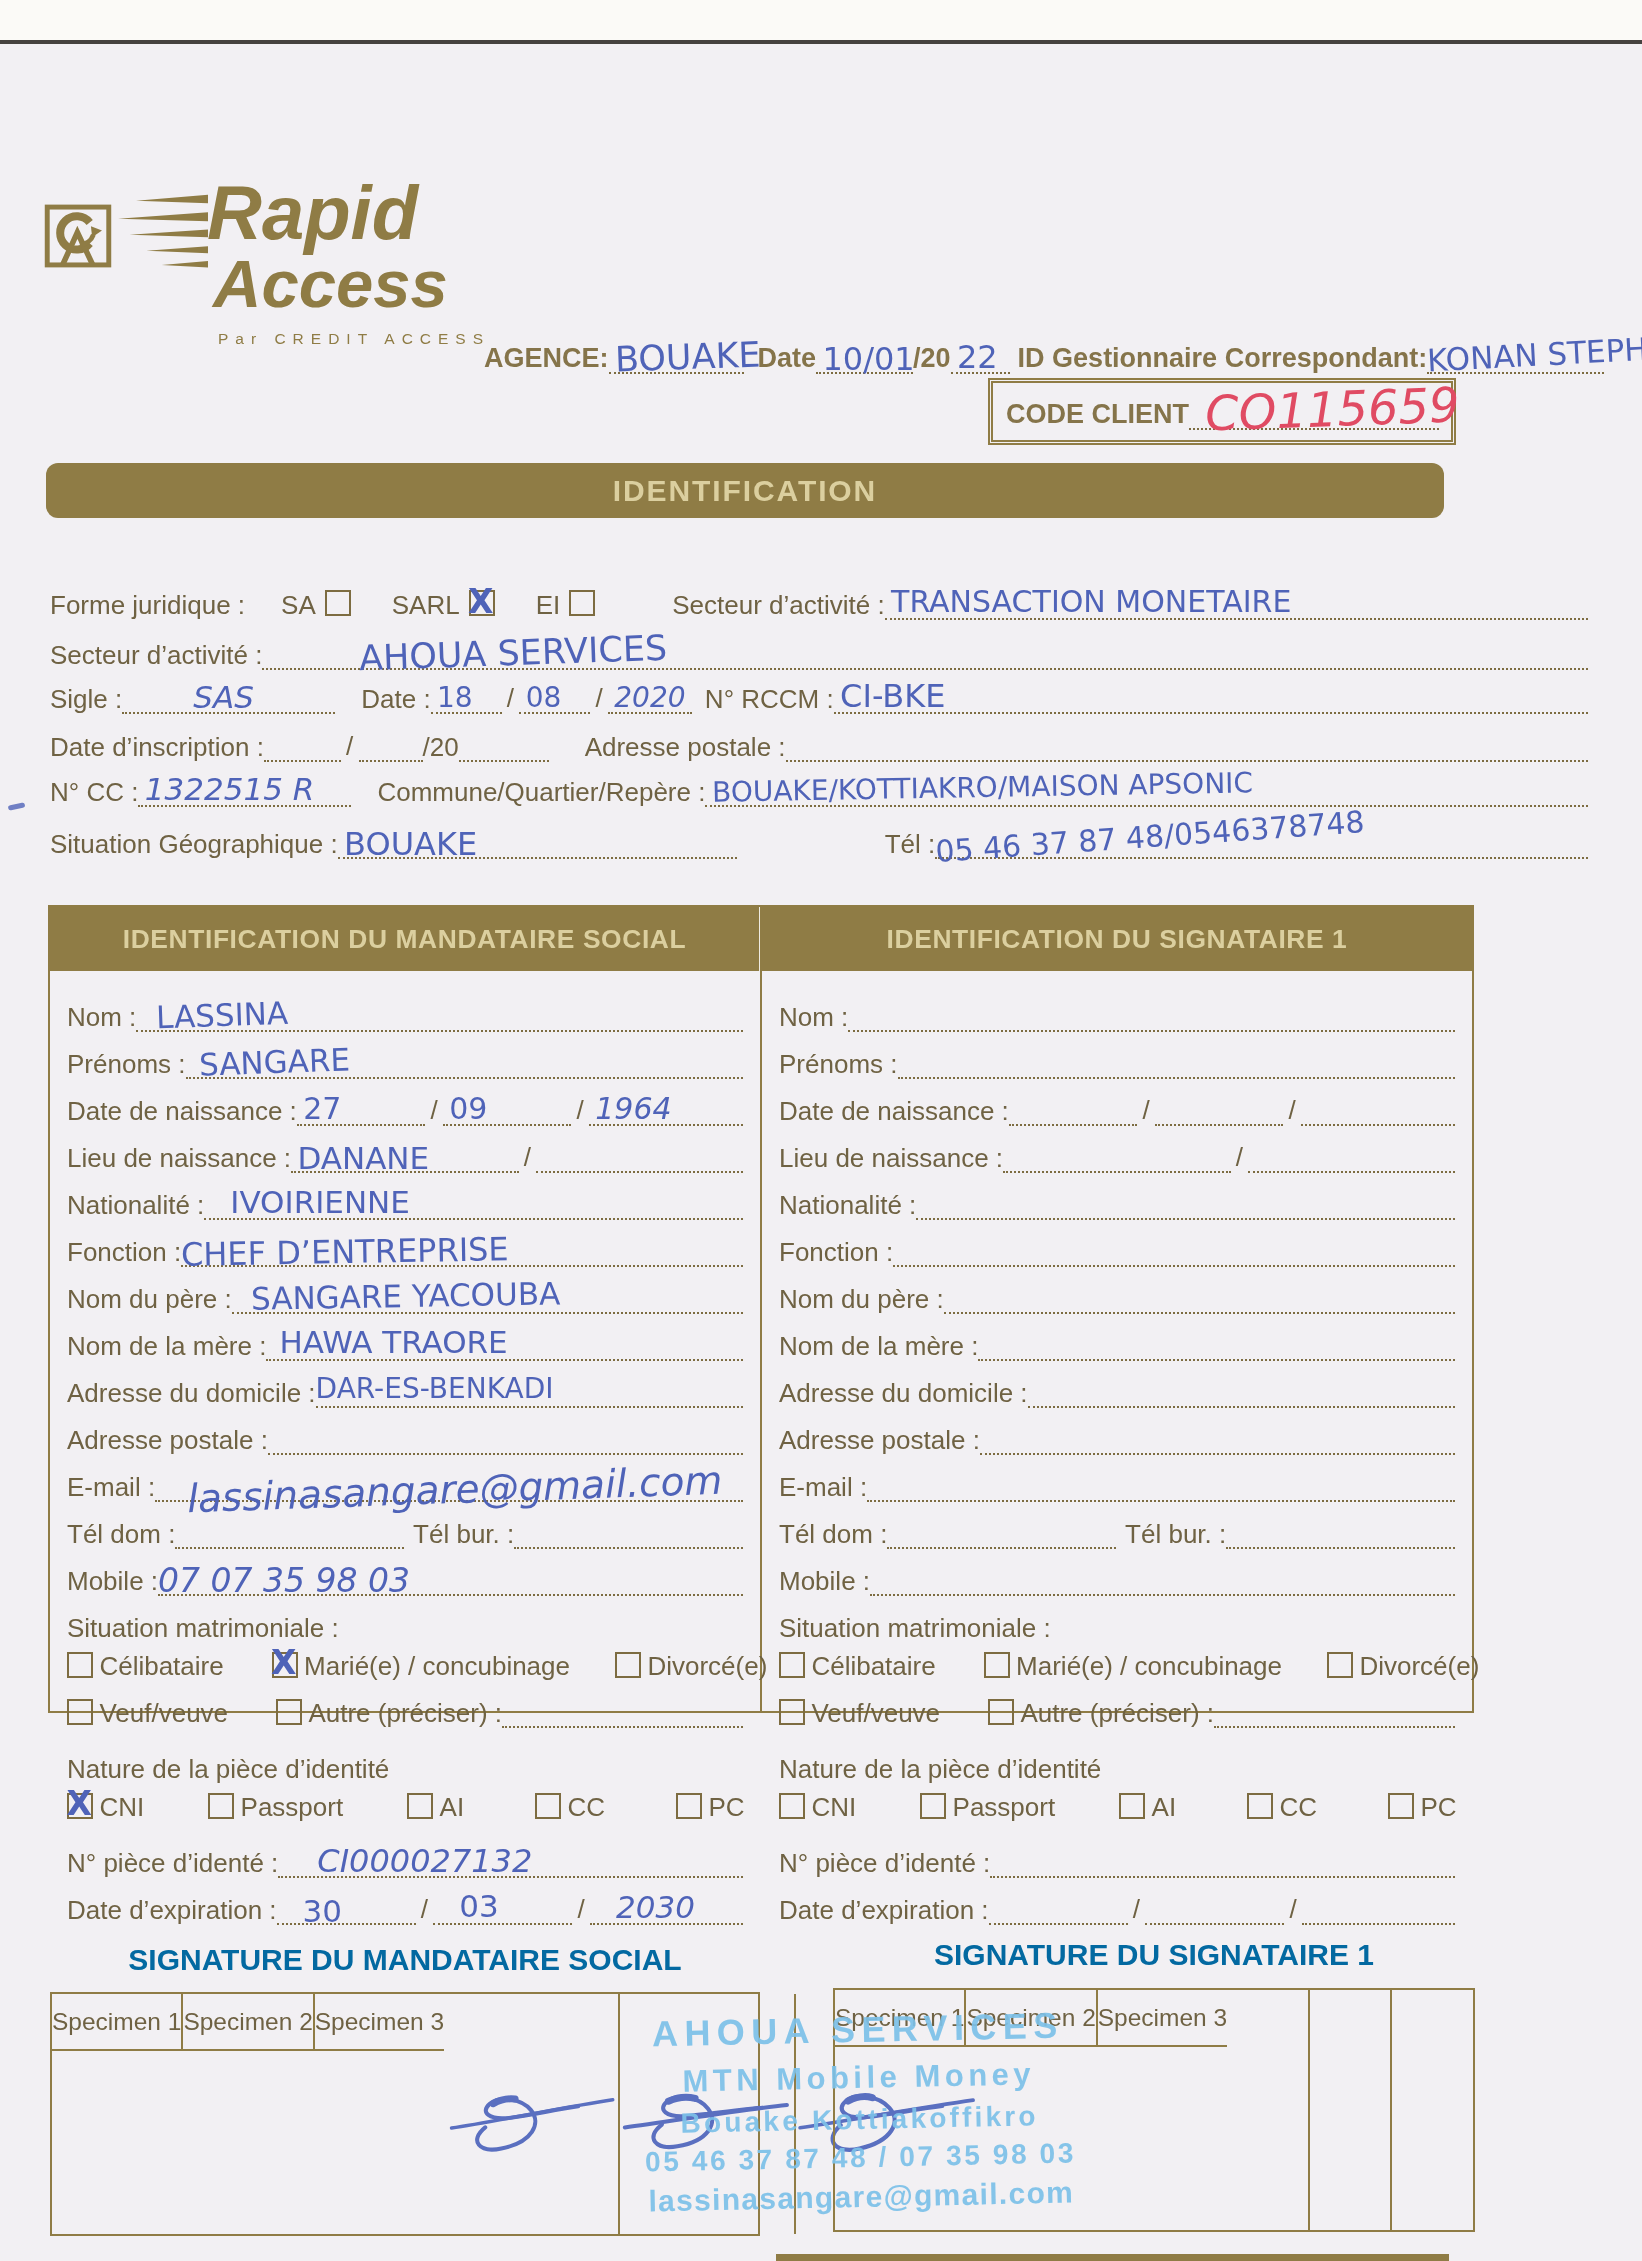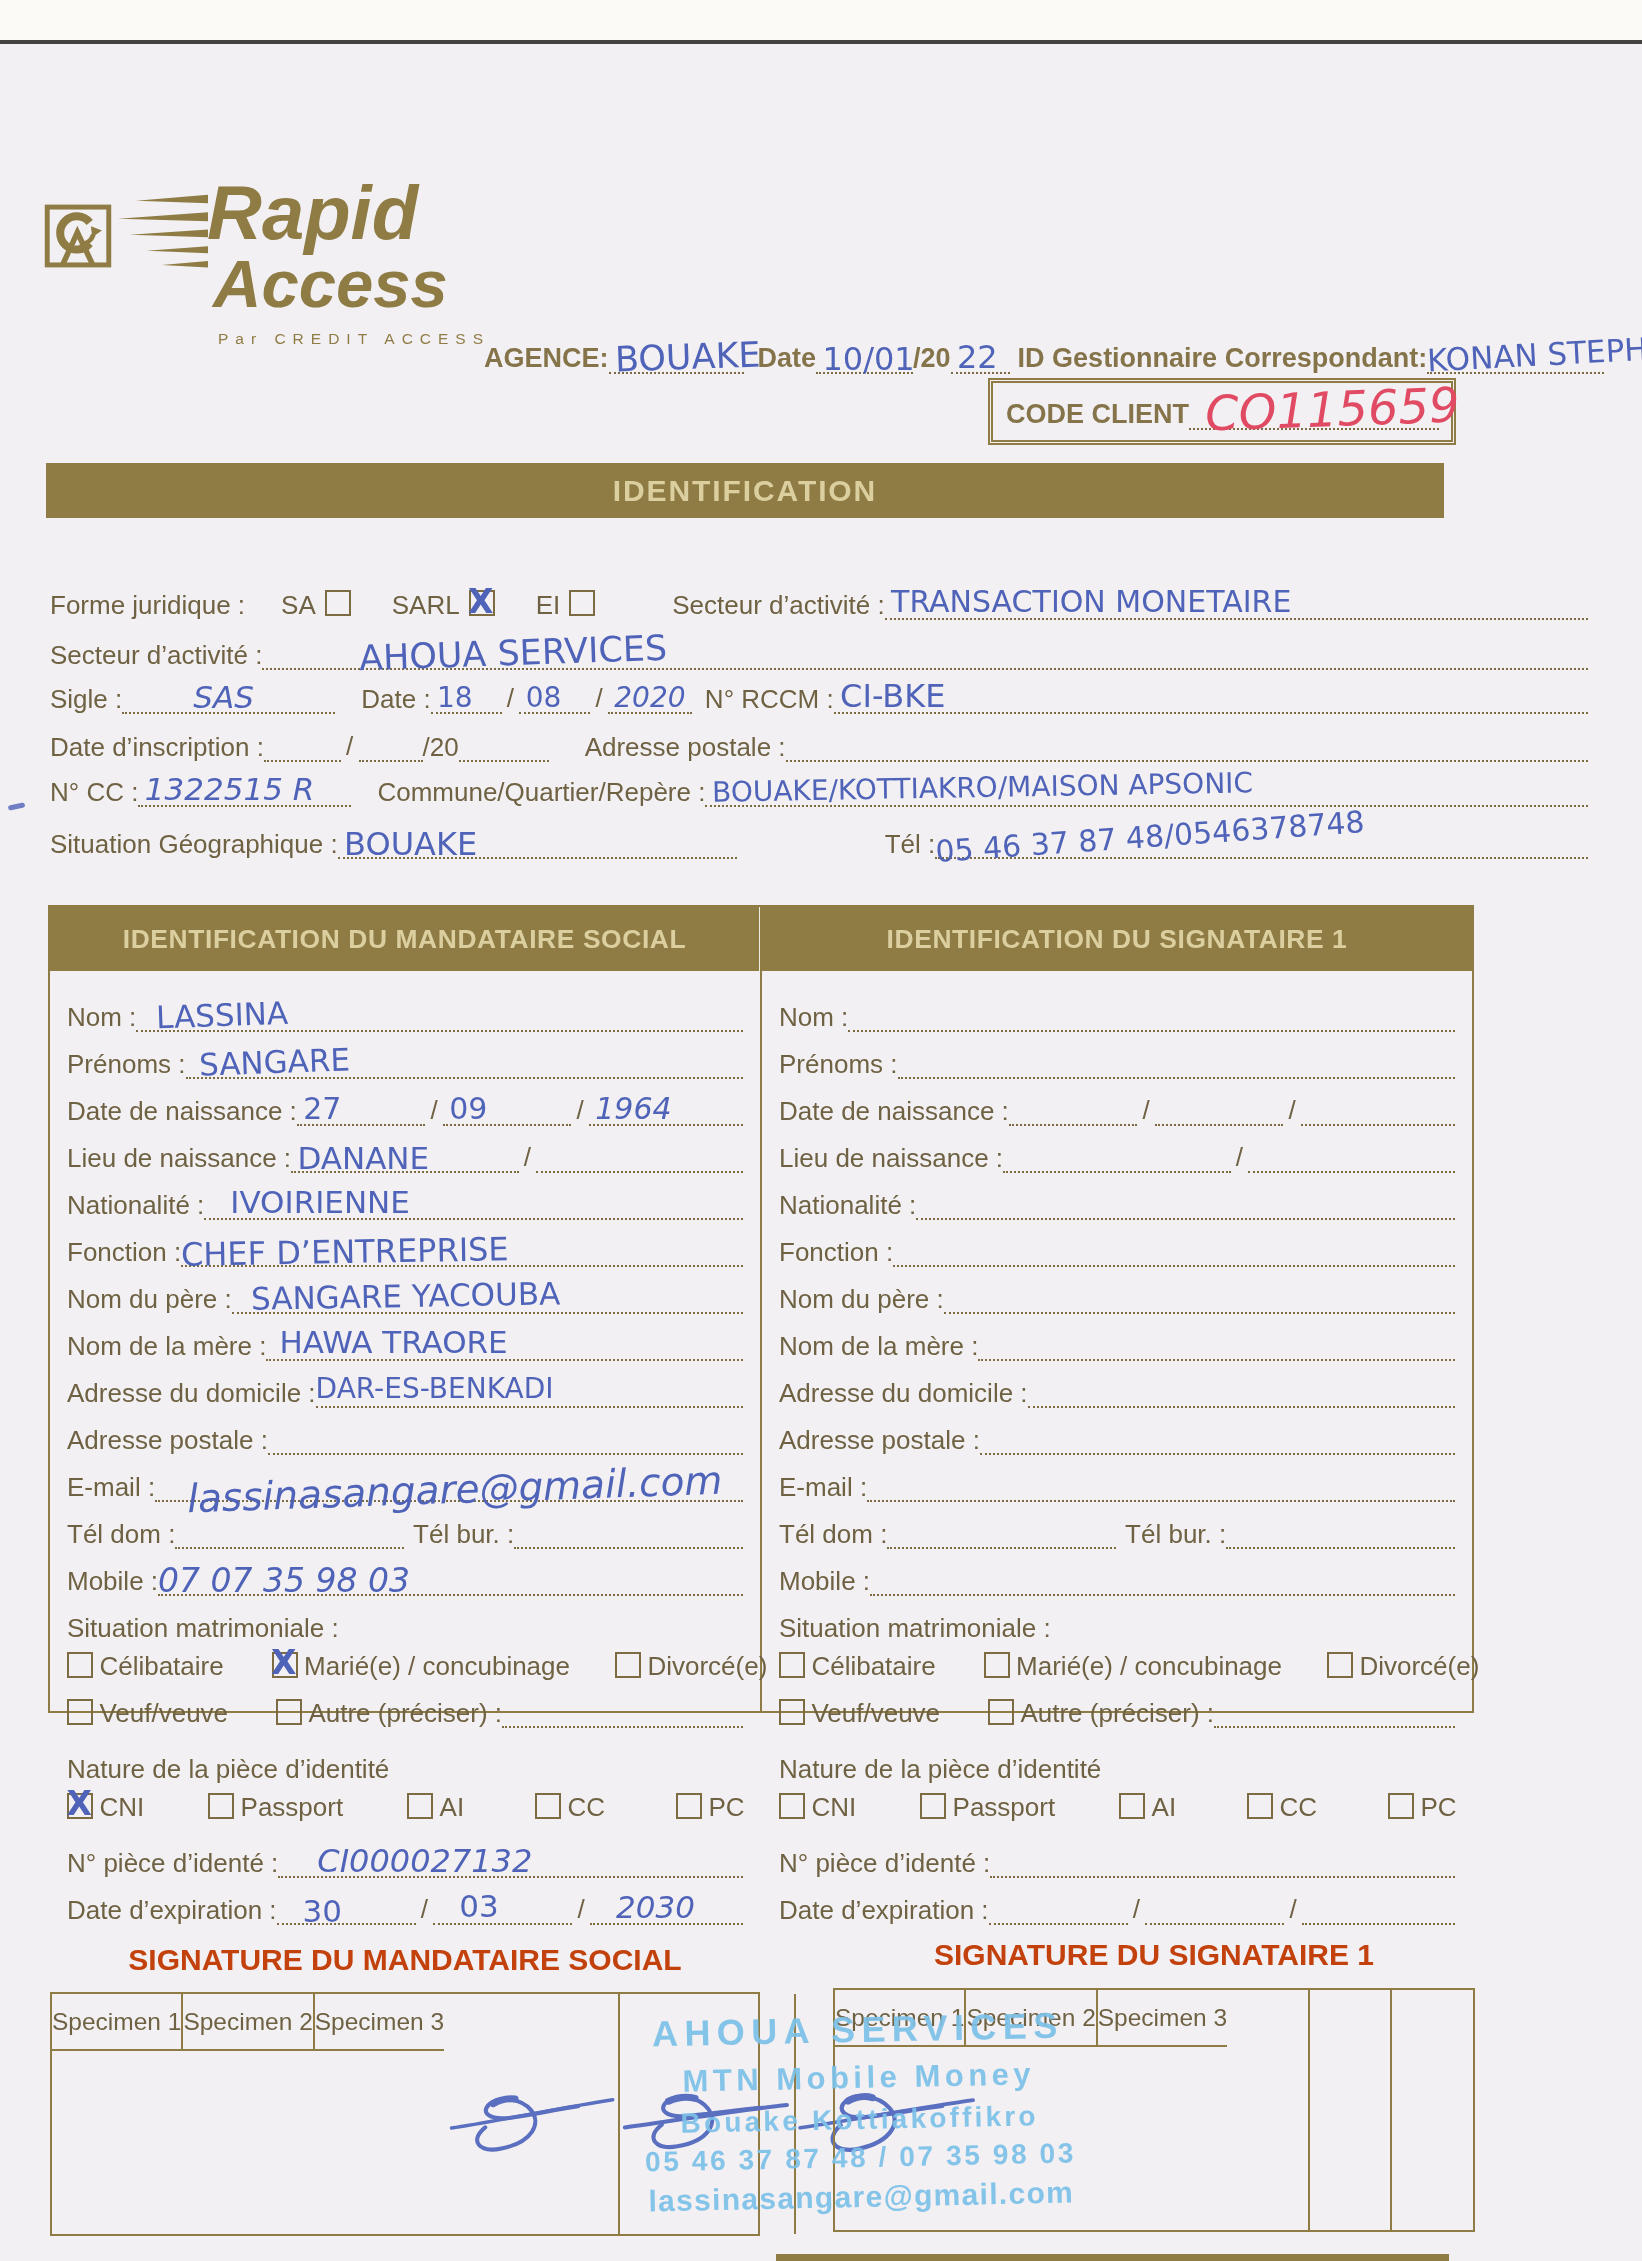--- a/index.html
+++ b/index.html
@@ -40,40 +40,40 @@
   .titlebox{position:absolute;left:480px;top:182px;width:1031px;height:108px;border:4.5px solid #8f7c45;
       display:flex;align-items:center;justify-content:center;}
   .titlebox span{font-size:41px;font-weight:bold;color:#98834a;letter-spacing:0.6px;}
 
   
   .codebox{position:absolute;left:988px;top:378px;width:468px;height:67px;border:5.8px double #8f7c45;
       display:flex;align-items:flex-end;padding:0 11.6px 10.3px 13px;box-sizing:border-box;}
 
   
   .banner{position:absolute;left:46px;top:463px;width:1398px;height:55px;background:#8f7c45;
-      display:flex;align-items:center;justify-content:center;}
+      display:flex;align-items:center;justify-content:center;border-radius:12px;}
   .banner span{color:#dbcf9f;font-size:30px;font-weight:bold;letter-spacing:1.9px;}
 
   
   .idtable{position:absolute;left:48px;top:905px;width:1426px;height:808px;border:2.6px solid #8f7c45;
       display:flex;box-sizing:border-box;}
   .idcol{position:relative;flex:1;}
   .idcol.left{border-right:2.6px solid #8f7c45;}
   .idhead{height:64px;background:#8f7c45;display:flex;align-items:center;justify-content:center;}
   .idhead span{color:#dbcf9f;font-size:26.4px;font-weight:bold;letter-spacing:0.6px;}
   .idcol.left .idhead{border-right:1.9px solid #efece2;}
   .rows{position:absolute;top:64px;left:0;right:0;bottom:0;padding:14px 17px 0 17px;
       display:flex;flex-direction:column;}
   .fr{height:47px;display:flex;align-items:flex-end;flex:none;}
   .fr .lbl{padding-bottom:0;}
   .cbrow{align-items:center;}
   .cbrow .lbl{margin-left:6.4px;}
 
   
-  .sigheading{position:absolute;font-size:30px;font-weight:bold;color:#c2410c;text-align:center;}
+  .sigheading{position:absolute;font-size:30px;font-weight:bold;color:#0369a1;text-align:center;}
   .sigtable{position:absolute;border:2.6px solid #8f7c45;box-sizing:border-box;display:flex;
       flex-direction:row;}
   .sighead{display:flex;height:55px;border-bottom:2.6px solid #8f7c45;flex:none;}
   .sighead .shc{flex:1;display:flex;align-items:center;justify-content:center;font-size:24.5px;
       color:#6f6243;border-right:2.6px solid #8f7c45;}
   .sighead .shc:last-child{border-right:none;}
   .sigbody{display:flex;flex:1;}
   .sigcell{flex:1;border-right:2.6px solid #8f7c45;display:flex;align-items:center;justify-content:center;}
   .sigcell:last-child{border-right:none;}
 

